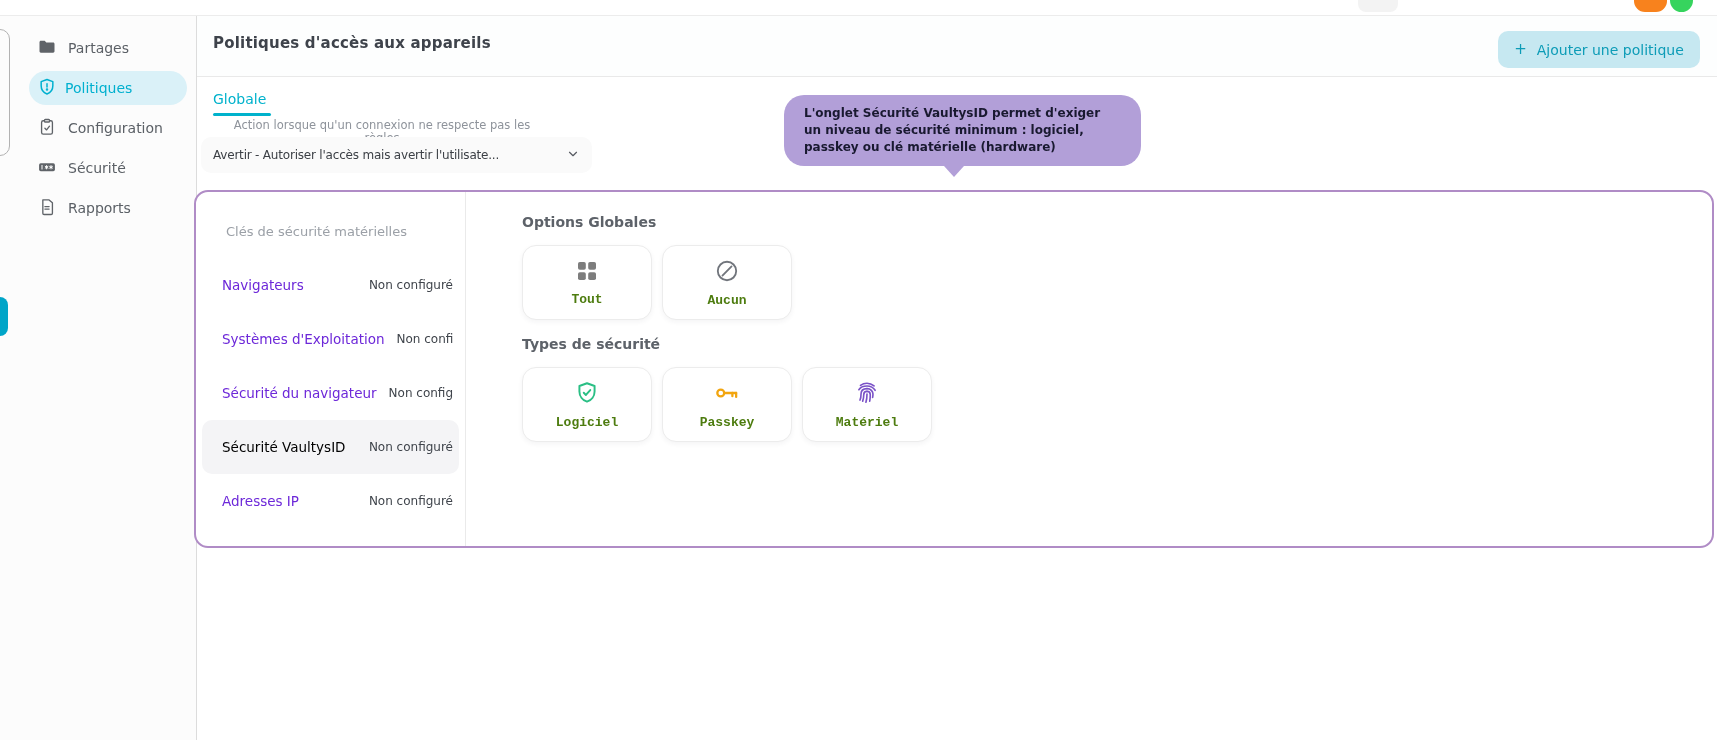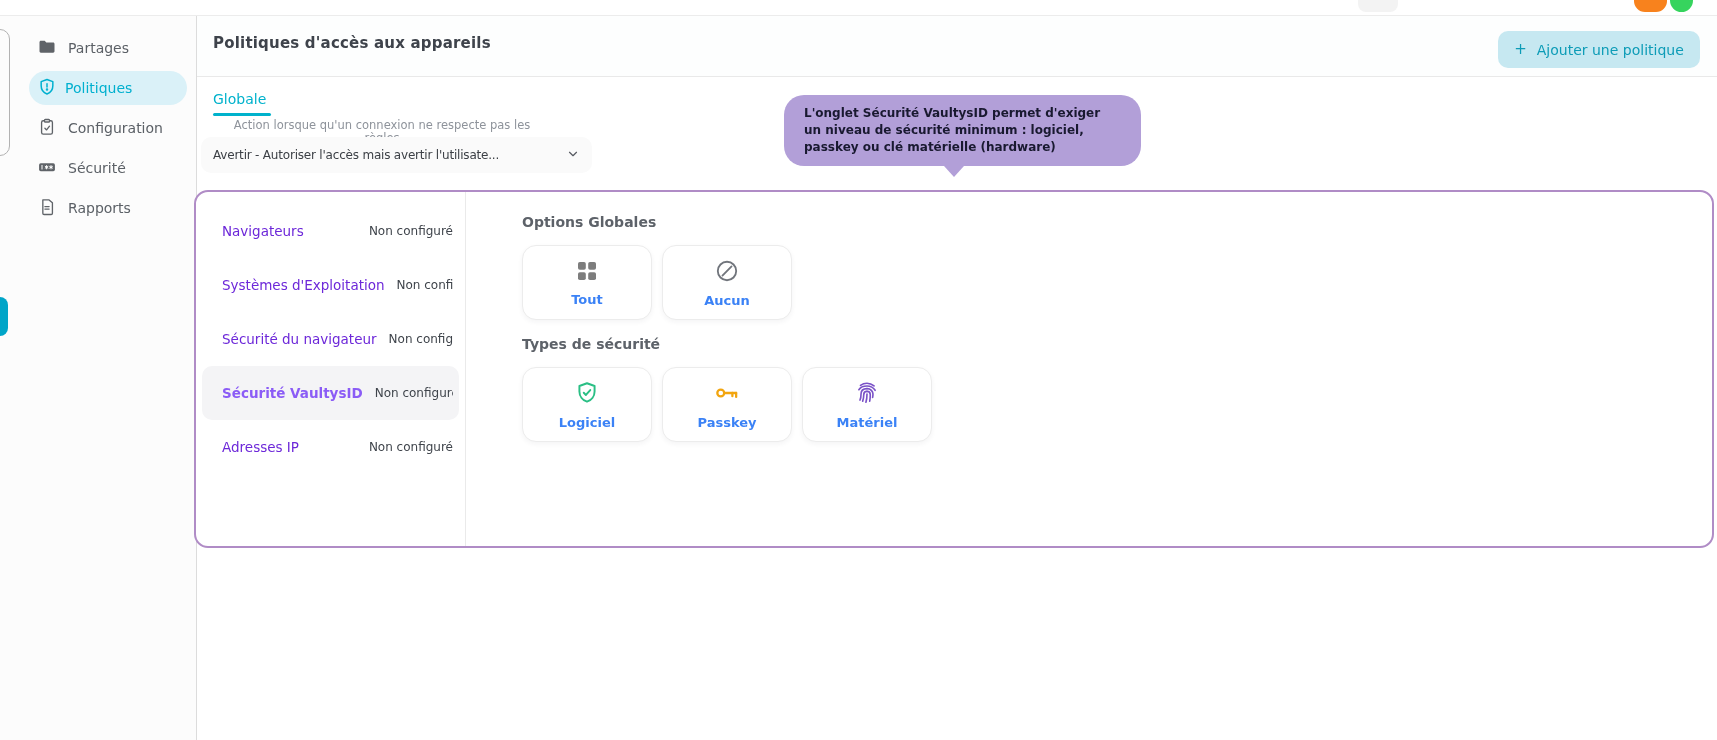--- a/index.html
+++ b/index.html
@@ -70,33 +70,33 @@
              border-right:1px solid #eaeaea; padding:12px 0; box-sizing:border-box; }
   .cat-row { height:54px; display:flex; align-items:center; padding:0 12px 0 26px;
              overflow:hidden; cursor:pointer; }
   .cat-label { font-size:13.5px; color:#6d28d9; white-space:nowrap; flex-shrink:0; }
   .cat-badge { margin-left:auto; padding-left:12px; font-size:12px; color:#3f444b;
                white-space:nowrap; overflow:hidden; }
   .cat-row.header-row { justify-content:center; padding:0 36px 0 8px; }
   .cat-row.header-row .cat-label { color:#9ba0a7; font-size:13px; }
   .cat-row.selected { background:#f4f4f6; border-radius:10px; margin:0 6px;
                       padding:0 6px 0 20px; }
-  .cat-row.selected .cat-label { color:#8b5cf6; font-weight:700; }
+  .cat-row.selected .cat-label { color:#000000; font-weight:400; }
 
   .opt-heading { position:absolute; font-size:14px; font-weight:bold; color:#5d6269; }
   .h-global { left:326px; top:22px; }
   .h-types  { left:326px; top:144px; }
   .cards-row { position:absolute; display:flex; gap:10px; }
   .r-global { left:326px; top:53px; }
   .r-types  { left:326px; top:175px; }
   .card { width:130px; height:75px; background:#fff; border:1px solid #ececec;
           border-radius:14px; box-shadow:0 2px 5px rgba(40,40,60,.05);
           display:flex; flex-direction:column; align-items:center; justify-content:center;
           gap:5px; cursor:pointer; box-sizing:border-box; }
-  .card-label { font-size:13px; font-weight:600; color:#3b82f6; }
+  .card-label { font-size:13px; font-weight:600; color:#4d7c0f;font-family:Liberation Mono, monospace; }
 </style>
 </head>
 <body>
 
 <div class="screen">
 
   <div class="topbar">
     <div class="frag-tab"></div>
     <div class="frag-orange"></div>
     <div class="frag-green"></div>
@@ -192,20 +192,23 @@
   </div>
 
   <div class="tooltip">
     <span>L'onglet Sécurité VaultysID permet d'exiger un niveau de sécurité minimum : logiciel, passkey ou clé matérielle (hardware)</span>
     <div class="tooltip-tail"></div>
   </div>
 
   <div class="panel">
 
     <div class="cat-col">
+      <div class="cat-row header-row">
+        <span class="cat-label">Clés de sécurité matérielles</span>
+      </div>
       <div class="cat-row">
         <span class="cat-label">Navigateurs</span>
         <span class="cat-badge">Non configuré</span>
       </div>
       <div class="cat-row">
         <span class="cat-label">Systèmes d'Exploitation</span>
         <span class="cat-badge">Non configuré</span>
       </div>
       <div class="cat-row">
         <span class="cat-label">Sécurité du navigateur</span>

